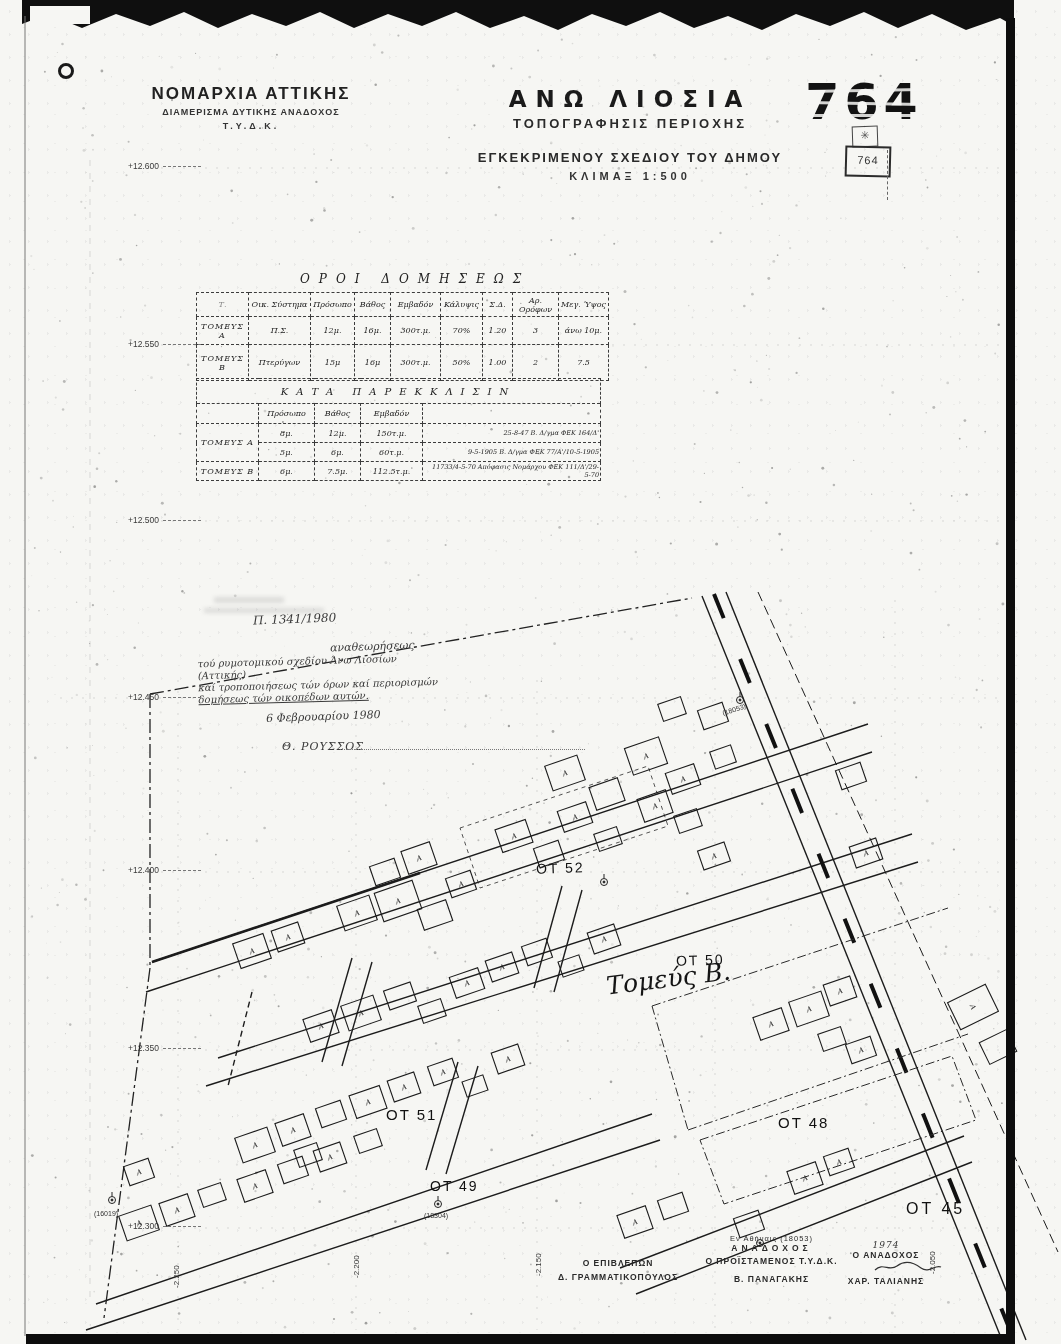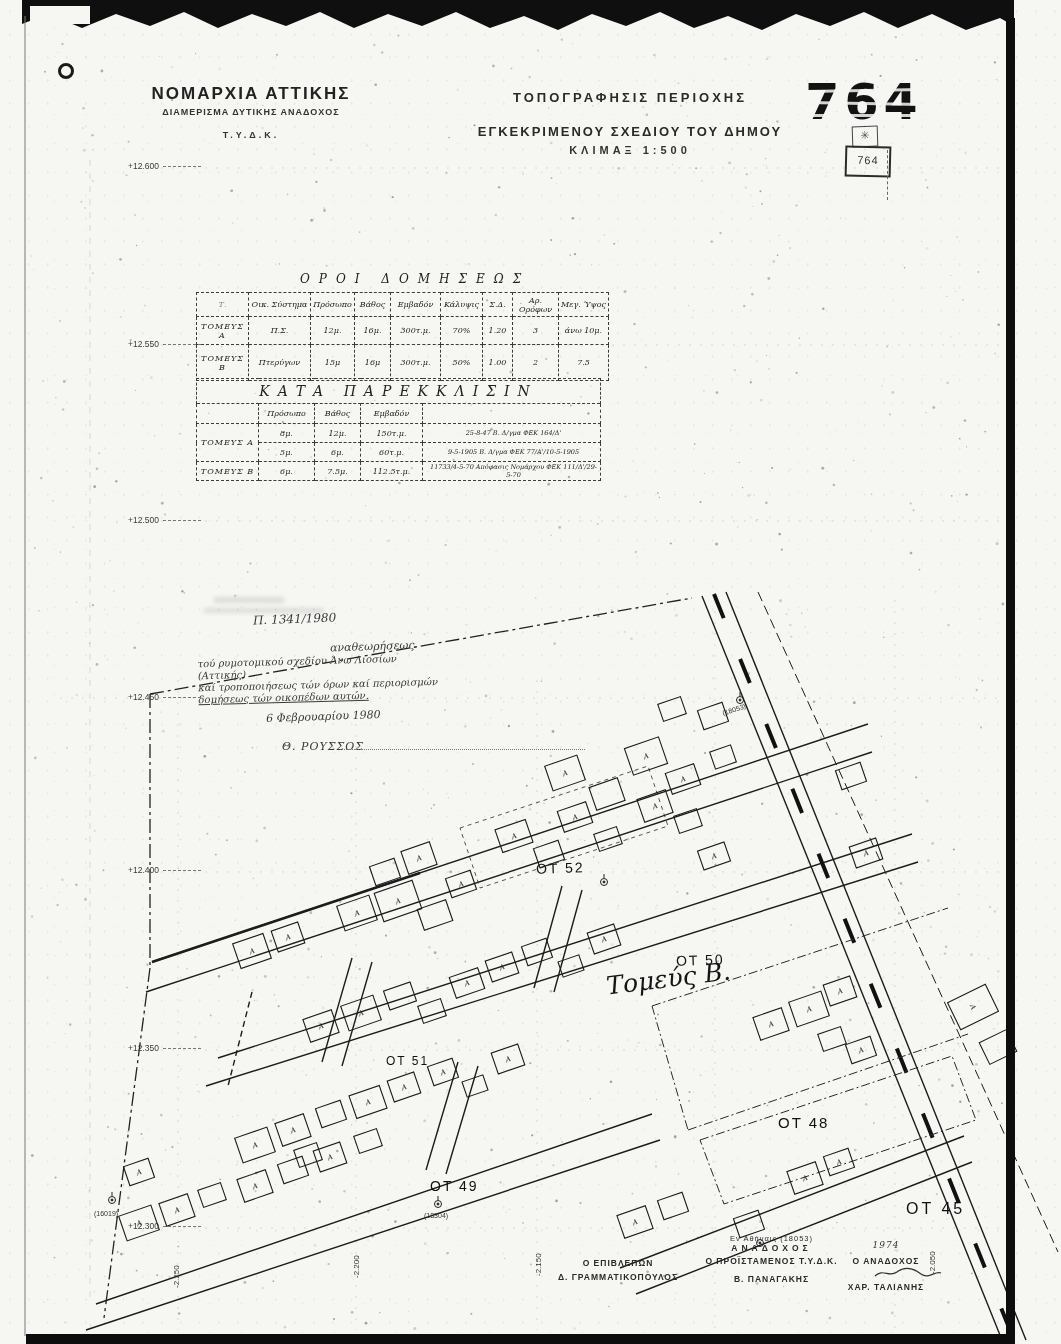--- a/index.html
+++ b/index.html
@@ -13,21 +13,21 @@
     background-position:0 0,9px 13px;
     font-family:"Liberation Sans",sans-serif;color:#1c1c1c;
   }
   .abs{position:absolute;}
   .ctr{text-align:center;}
   svg{position:absolute;left:0;top:0;}
   
   .agency{left:146px;top:84px;width:210px;}
   .agency .l1{font-size:17px;font-weight:bold;letter-spacing:2px;color:#222;}
   .agency .l2{font-size:9px;font-weight:bold;letter-spacing:1px;margin-top:3px;color:#333;}
-  .agency .l3{font-size:9px;font-weight:bold;letter-spacing:3px;margin-top:13px;color:#333;}
+  .agency .l3{font-size:9px;font-weight:bold;letter-spacing:3px;margin-top:4px;color:#333;}
   .titleblock{left:455px;top:86px;width:350px;}
   .titleblock .t{font-size:23px;font-weight:bold;letter-spacing:9px;color:#1a1a1a;font-family:"DejaVu Sans",sans-serif;}
   .titleblock .s1{font-size:13px;letter-spacing:3px;margin-top:4px;font-weight:bold;color:#2a2a2a;}
   .titleblock .s2{font-size:13px;letter-spacing:2px;margin-top:19px;font-weight:bold;color:#2a2a2a;}
   .titleblock .sc{font-size:11px;letter-spacing:4px;margin-top:5px;font-weight:bold;color:#333;}
   .bignum{left:804px;top:74px;width:120px;font-size:49px;font-weight:900;letter-spacing:5px;
     font-family:"DejaVu Sans",sans-serif;color:#121212;text-align:center;}
   .bignum .stripe{position:absolute;left:2px;right:2px;height:3px;background:#f6f6f3;opacity:.85;}
   .stampbox{left:845px;top:146px;width:42px;height:27px;border:2px solid #2b2b2b;
     font-size:11px;line-height:25px;text-align:center;letter-spacing:1px;color:#333;transform:rotate(1.5deg);}
@@ -38,23 +38,23 @@
   .tbltitle{font-size:12px;letter-spacing:9px;font-style:italic;font-family:"DejaVu Serif",serif;color:#222;}
   .t1wrap{left:196px;top:292px;}
   .t2wrap{left:196px;top:378px;}
   table{border-collapse:collapse;table-layout:fixed;}
   .t1,.t2{font-family:"DejaVu Serif",serif;font-style:italic;color:#222;}
   .t1 th,.t1 td,.t2 th,.t2 td{border:1px dashed #3c3c3c;font-size:8px;font-weight:normal;
     text-align:center;vertical-align:middle;padding:1px 1px;overflow:hidden;}
   .t1{width:412px;}
   .t1 tr.hdr{height:24px;} .t1 tr.r1{height:28px;} .t1 tr.r2{height:36px;}
   .t2{width:404px;}
-  .t2 .t2title{height:22px;font-size:14px;letter-spacing:8px;border-bottom:none;}
+  .t2 .t2title{height:22px;font-size:10px;letter-spacing:8px;border-bottom:none;}
   .t2 tr.hdr{height:20px;} .t2 tr.rr{height:19px;}
-  .t2 td.note{font-size:6.5px;text-align:center;padding-left:5px;}
+  .t2 td.note{font-size:6.5px;text-align:right;padding-left:5px;}
   td.rl,.t1 td.rl{font-size:8px;letter-spacing:1px;}
   
   .appr{font-family:"DejaVu Serif",serif;font-style:italic;color:#3a3a3a;}
   .smudge{position:absolute;background:#9a9a9a;opacity:.28;filter:blur(2px);}
   .dotline{border-top:1px dotted #777;}
   
   .elev{left:128px;width:110px;font-size:8.5px;color:#3a3a3a;white-space:nowrap;}
   .elev .dash{display:inline-block;width:38px;border-top:1px dashed #777;vertical-align:middle;margin-left:4px;}
   .vcoord{font-size:8px;color:#333;transform:rotate(-90deg);transform-origin:left top;white-space:nowrap;}
   
@@ -1162,20 +1162,21 @@
     </g>
   </svg>
 
   <div class="abs agency ctr">
     <div class="l1">ΝΟΜΑΡΧΙΑ ΑΤΤΙΚΗΣ</div>
     <div class="l2">ΔΙΑΜΕΡΙΣΜΑ ΔΥΤΙΚΗΣ ΑΝΑΔΟΧΟΣ</div>
     <div class="l3">Τ.Υ.Δ.Κ.</div>
   </div>
 
   <div class="abs titleblock ctr">
+    <div class="t">ΑΝΩ ΛΙΟΣΙΑ</div>
     <div class="s1">ΤΟΠΟΓΡΑΦΗΣΙΣ ΠΕΡΙΟΧΗΣ</div>
     <div class="s2">ΕΓΚΕΚΡΙΜΕΝΟΥ ΣΧΕΔΙΟΥ ΤΟΥ ΔΗΜΟΥ</div>
     <div class="sc">ΚΛΙΜΑΞ 1:500</div>
   </div>
 
   <div class="abs bignum">
     <span>764</span>
     <div class="stripe" style="top:15px;transform:rotate(-1deg);"></div>
     <div class="stripe" style="top:28px;transform:rotate(1deg);"></div>
     <div class="stripe" style="top:40px;"></div>
@@ -1302,21 +1303,21 @@
   <div class="abs elev" style="top:1043px;"><span>+12.350</span><span class="dash"></span></div>
   <div class="abs elev" style="top:1221px;"><span>+12.300</span><span class="dash"></span></div>
 
   <div class="abs vcoord" style="left:172px;top:1288px;">-2.250</div>
   <div class="abs vcoord" style="left:352px;top:1278px;">-2.200</div>
   <div class="abs vcoord" style="left:534px;top:1276px;">-2.150</div>
   <div class="abs vcoord" style="left:928px;top:1274px;">-2.050</div>
 
   <div class="abs ot" style="left:536px;top:860px;transform:rotate(-2deg);">ΟΤ 52</div>
   <div class="abs ot" style="left:676px;top:952px;transform:rotate(-2deg);">ΟΤ 50</div>
-  <div class="abs ot" style="left:386px;top:1054px;font-size:12px;">ΟΤ 51</div>
+  <div class="abs ot" style="left:386px;top:1106px;font-size:15px;">ΟΤ 51</div>
   <div class="abs ot" style="left:430px;top:1178px;">ΟΤ 49</div>
   <div class="abs ot" style="left:778px;top:1114px;font-size:15px;">ΟΤ 48</div>
   <div class="abs ot" style="left:906px;top:1200px;font-size:16px;letter-spacing:3px;">ΟΤ 45</div>
   <div class="abs sector" style="left:606px;top:964px;">Τομεύς Β.</div>
 
   <div class="abs bm" style="left:722px;top:706px;transform:rotate(-18deg);">(18053)</div>
   <div class="abs bm" style="left:424px;top:1212px;">(18304)</div>
   <div class="abs bm" style="left:94px;top:1210px;">(16019)</div>
 
   <div class="abs sig ctr" style="left:538px;top:1258px;width:160px;">
@@ -1327,20 +1328,20 @@
     <div class="small">
       <span>Εν Αθήναις</span>
       <span>(18053)</span>
     </div>
     <div style="letter-spacing:4px;">ΑΝΑΔΟΧΟΣ</div>
     <div style="margin-top:3px;">Ο ΠΡΟΪΣΤΑΜΕΝΟΣ Τ.Υ.Δ.Κ.</div>
     <div class="signame" style="margin-top:8px;">Β. ΠΑΝΑΓΑΚΗΣ</div>
   </div>
   <div class="abs sig ctr" style="left:826px;top:1240px;width:120px;">
     <div class="small scrawl" style="font-size:9px;">1974</div>
-    <div style="margin-top:6px;">Ο ΑΝΑΔΟΧΟΣ</div>
+    <div style="">Ο ΑΝΑΔΟΧΟΣ</div>
     <svg width="70" height="14" style="position:relative;left:22px;top:0;">
       <path d="M2,10 C10,2 16,12 24,6 S40,2 48,8 S62,4 68,7" stroke="#333" fill="none" stroke-width="1.2"></path>
     </svg>
     <div>ΧΑΡ. ΤΑΛΙΑΝΗΣ</div>
   </div>
 
 </div>
 
 </body></html>

